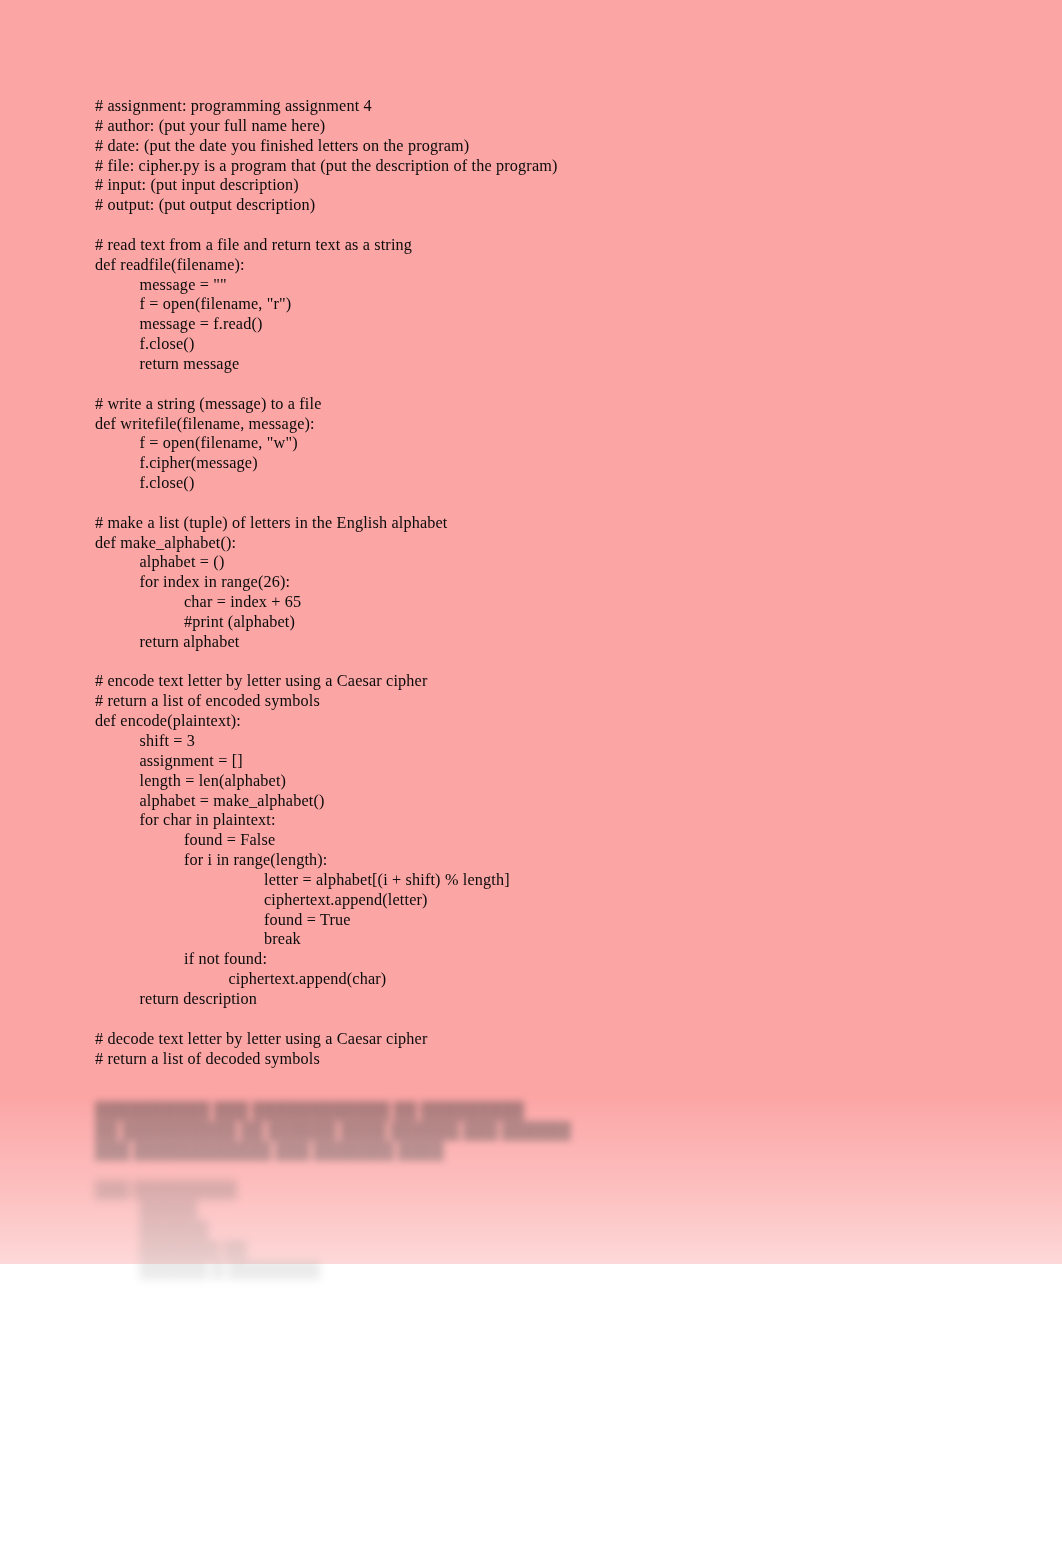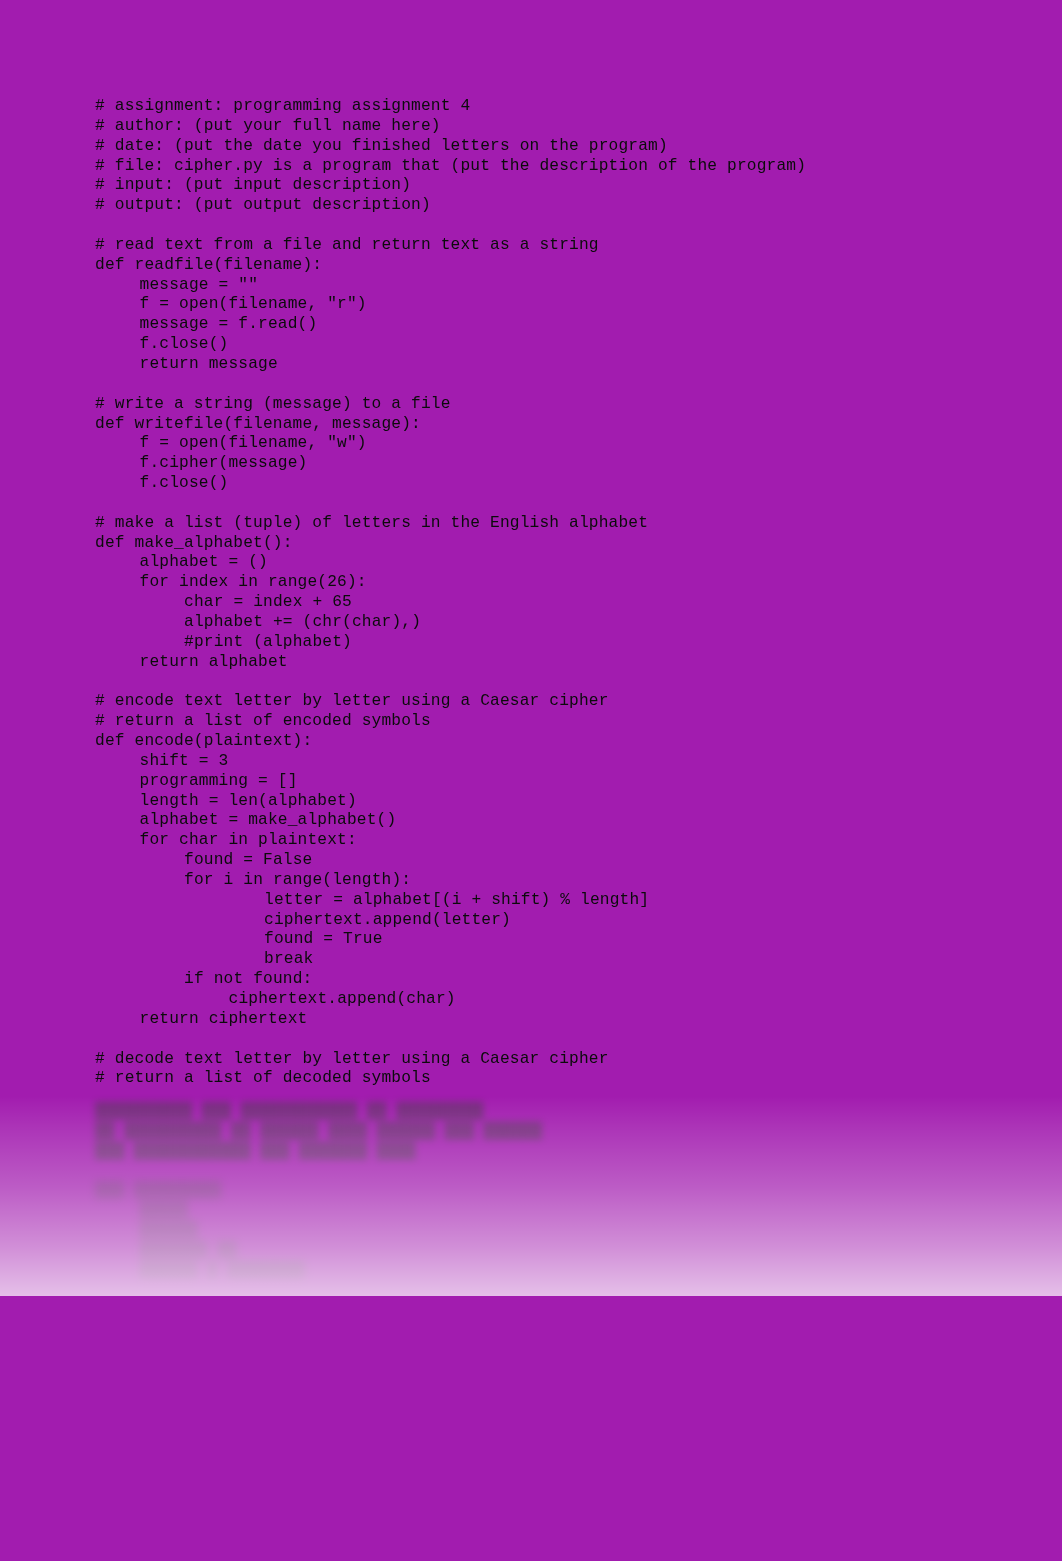--- a/index.html
+++ b/index.html
@@ -14,23 +14,22 @@
     overflow: hidden;
     font-family: "Liberation Serif", "DejaVu Serif", serif;
     color: #000000;
   }
 
   #page {
     position: absolute;
     left: 0;
     top: 0;
     width: 1062px;
-    height: 1561px;
-    background: #a21caf;
-    font-family: Liberation Mono, monospace;
+    height: 1264px;
+    background: #fca5a5;
   }
 
   #doc-body {
     position: absolute;
     left: 95px;
     top: 97px;
     width: 900px;
   }
 
   .code-line {
@@ -123,41 +122,40 @@
       <div class="code-line ind0">def writefile(filename, message):</div>
       <div class="code-line ind1">f = open(filename, "w")</div>
       <div class="code-line ind1">f.cipher(message)</div>
       <div class="code-line ind1">f.close()</div>
       <div class="code-line ind0 blank">&nbsp;</div>
       <div class="code-line ind0"># make a list (tuple) of letters in the English alphabet</div>
       <div class="code-line ind0">def make_alphabet():</div>
       <div class="code-line ind1">alphabet = ()</div>
       <div class="code-line ind1">for index in range(26):</div>
       <div class="code-line ind2">char = index + 65</div>
-      <div class="code-line ind2">alphabet += (chr(char),)</div>
       <div class="code-line ind2">#print (alphabet)</div>
       <div class="code-line ind1">return alphabet</div>
       <div class="code-line ind0 blank">&nbsp;</div>
       <div class="code-line ind0"># encode text letter by letter using a Caesar cipher</div>
       <div class="code-line ind0"># return a list of encoded symbols</div>
       <div class="code-line ind0">def encode(plaintext):</div>
       <div class="code-line ind1">shift = 3</div>
-      <div class="code-line ind1">programming = []</div>
+      <div class="code-line ind1">assignment = []</div>
       <div class="code-line ind1">length = len(alphabet)</div>
       <div class="code-line ind1">alphabet = make_alphabet()</div>
       <div class="code-line ind1">for char in plaintext:</div>
       <div class="code-line ind2">found = False</div>
       <div class="code-line ind2">for i in range(length):</div>
       <div class="code-line ind4">letter = alphabet[(i + shift) % length]</div>
       <div class="code-line ind4">ciphertext.append(letter)</div>
       <div class="code-line ind4">found = True</div>
       <div class="code-line ind4">break</div>
       <div class="code-line ind2">if not found:</div>
       <div class="code-line ind3">ciphertext.append(char)</div>
-      <div class="code-line ind1">return ciphertext</div>
+      <div class="code-line ind1">return description</div>
       <div class="code-line ind0 blank">&nbsp;</div>
       <div class="code-line ind0"># decode text letter by letter using a Caesar cipher</div>
       <div class="code-line ind0"># return a list of decoded symbols</div>
     </div>
 
   <div id="blurred-tail">
     <div class="blur-block b1">
         <div class="blur-line ind0">██████████ ███ ████████████ ██ █████████</div>
         <div class="blur-line ind0">██ ██████████ ██ ██████ ████ ██████ ███ ██████</div>
         <div class="blur-line ind0">███ ████████████ ███ ███████ ████</div>

